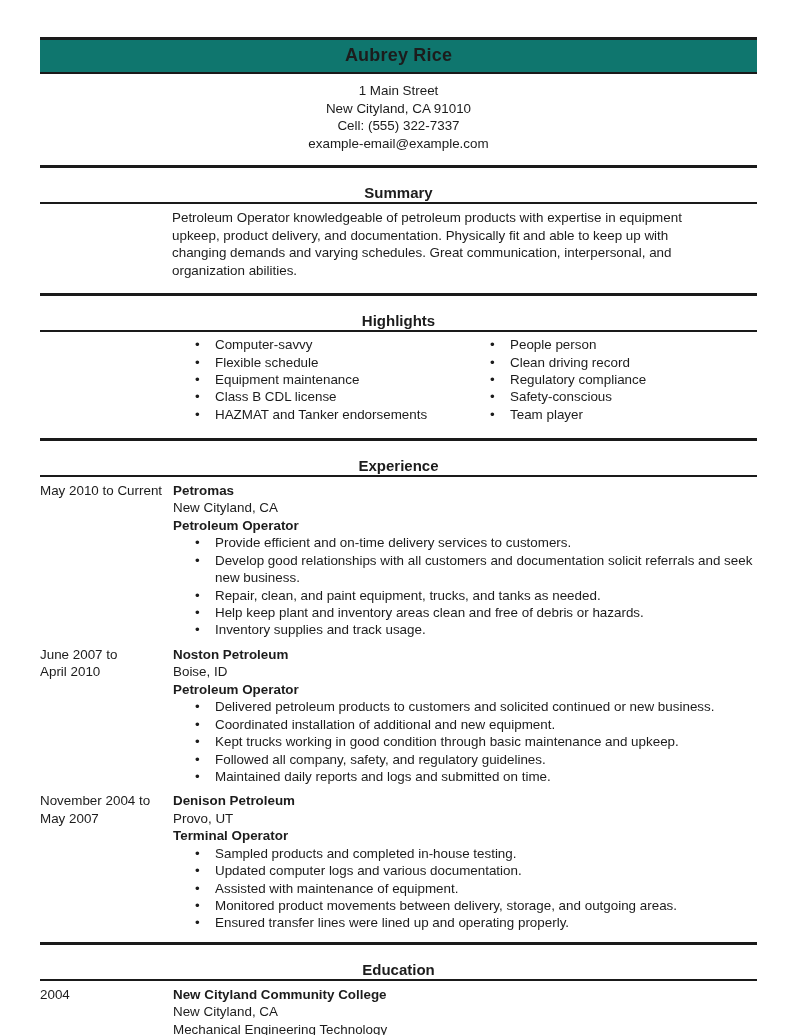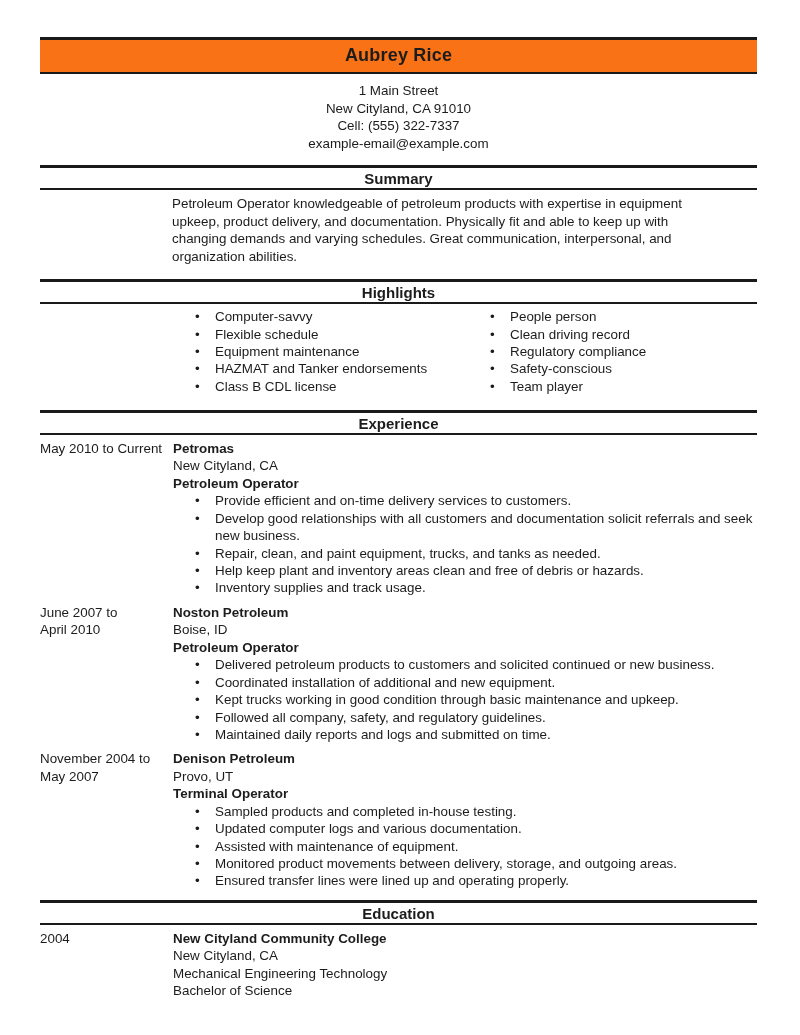--- a/index.html
+++ b/index.html
@@ -15,21 +15,21 @@
     font-size: 13.4px;
     color: #1c1c1c;
   }
   .page {
     padding: 37px 43px 0 40px;
   }
   
   .name-bar {
     border-top: 3px solid #1a1a1a;
     border-bottom: 2px solid #1a1a1a;
-    background: #f97316;
+    background: #0f766e;
     text-align: center;
     padding: 5px 0 6px 0;
   }
   .person-name {
     font-size: 18px;
     font-weight: bold;
     letter-spacing: 0.2px;
   }
   
   .contact {
@@ -37,21 +37,21 @@
     text-align: center;
     line-height: 17.5px;
   }
   
   .section-heading {
     border-top: 3px solid #1a1a1a;
     border-bottom: 2px solid #1a1a1a;
     text-align: center;
     font-weight: bold;
     font-size: 15px;
-    padding: 2px 0 1px 0;
+    padding: 16px 0 1px 0;
   }
   .mt-summary    { margin-top: 13px; }
   .mt-highlights { margin-top: 14px; }
   .mt-experience { margin-top: 15px; }
   .mt-education  { margin-top: 10px; }
   
   .summary-text {
     margin: 5px 0 0 132px;
     width: 548px;
     line-height: 17.6px;
@@ -116,22 +116,22 @@
 
   <div class="section-heading mt-summary">Summary</div>
   <p class="summary-text">Petroleum Operator knowledgeable of petroleum products with expertise in equipment upkeep, product delivery, and documentation. Physically fit and able to keep up with changing demands and varying schedules. Great communication, interpersonal, and organization abilities.</p>
 
   <div class="section-heading mt-highlights">Highlights</div>
   <div class="highlights">
     <ul class="hl-col hl-left">
       <li class="bullet-item">Computer-savvy</li>
       <li class="bullet-item">Flexible schedule</li>
       <li class="bullet-item">Equipment maintenance</li>
+      <li class="bullet-item">Class B CDL license</li>
       <li class="bullet-item">HAZMAT and Tanker endorsements</li>
-      <li class="bullet-item">Class B CDL license</li>
     </ul>
     <ul class="hl-col hl-right">
       <li class="bullet-item">People person</li>
       <li class="bullet-item">Clean driving record</li>
       <li class="bullet-item">Regulatory compliance</li>
       <li class="bullet-item">Safety-conscious</li>
       <li class="bullet-item">Team player</li>
     </ul>
   </div>
 

